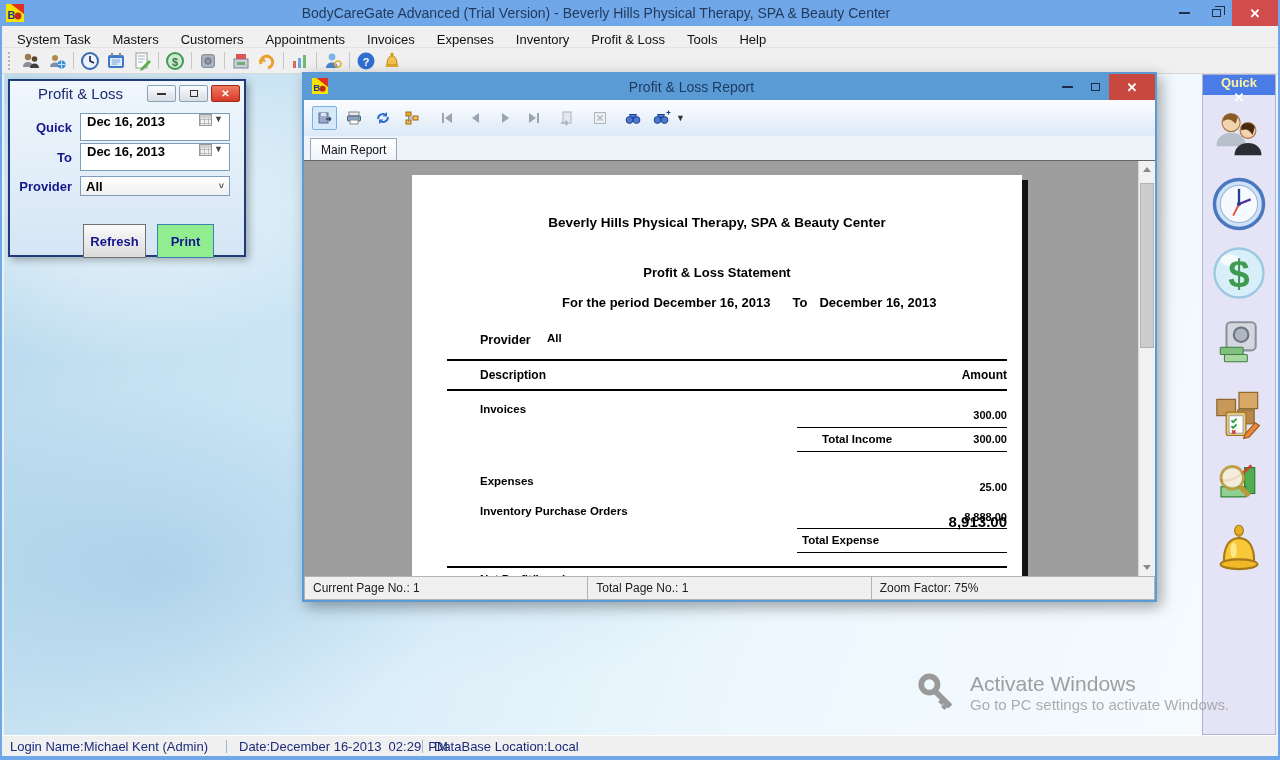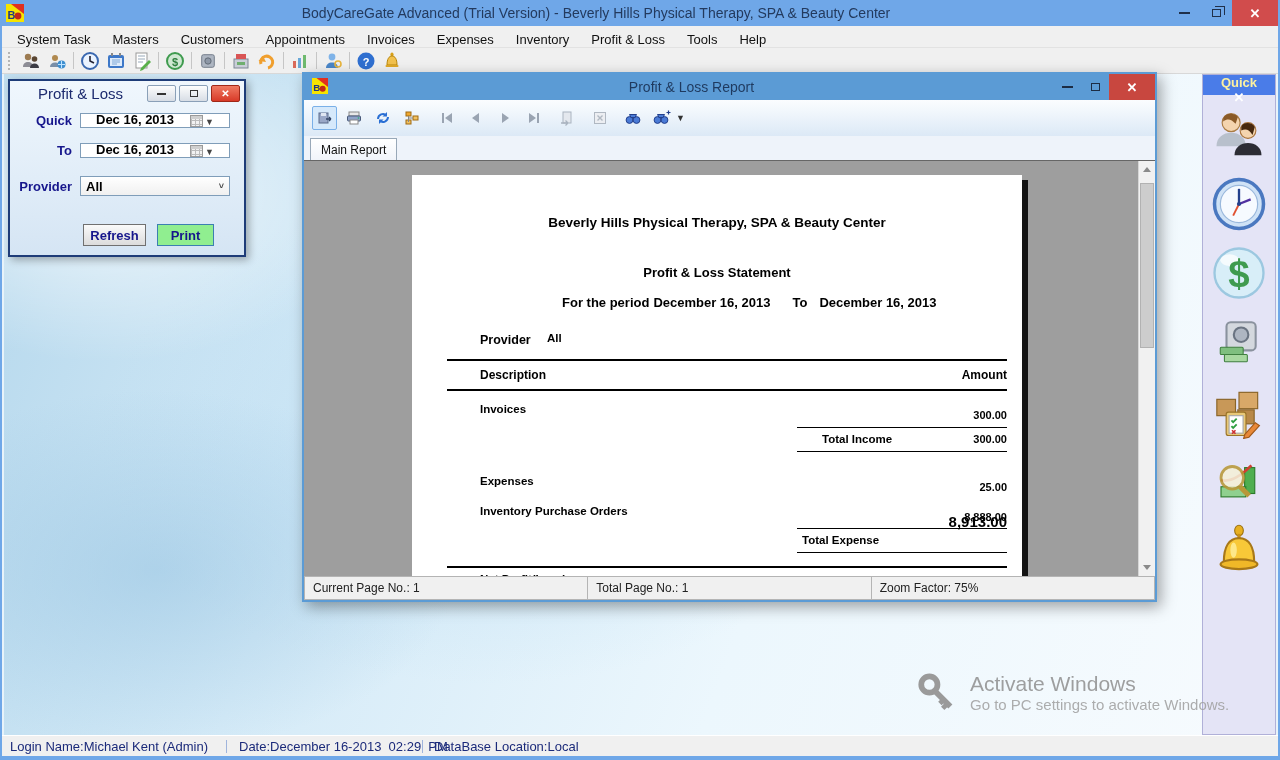--- a/index.html
+++ b/index.html
@@ -37,33 +37,33 @@
     border:2px solid #1e3c78;background:linear-gradient(#f0f7fd,#d5e5f4);box-shadow:3px 3px 8px rgba(0,0,0,.3);}
   .pd-title{height:24px;display:flex;align-items:center;padding-left:28px;font-size:15px;color:#1c2a6e;}
   .pd-btns{position:absolute;top:4px;right:4px;display:flex;gap:3px;}
   .pd-btn{width:29px;height:17px;border:1px solid #8aa0b8;border-radius:2px;
     background:linear-gradient(#fdfdfd,#d7dde5);display:flex;align-items:center;justify-content:center;}
   .pd-btn .minbar{width:9px;height:2px;background:#333;}
   .pd-btn .maxbox{width:8px;height:7px;border:1px solid #333;}
   .pd-btn.close{background:linear-gradient(#ef7a62,#d83a28);border-color:#a02818;color:#fff;font-size:10px;font-weight:bold;}
   .pd-row{position:absolute;left:0;width:100%;display:flex;align-items:center;}
   .pd-label{width:70px;text-align:right;padding-right:8px;font-weight:bold;font-size:13px;color:#16168c;}
-  .datefield{width:150px;height:15px;border:1px solid #7f9db9;background:#fff;display:flex;align-items:flex-end;
-    font-weight:bold;font-size:13px;color:#000;padding:0 15px;}
+  .datefield{width:150px;height:28px;border:1px solid #7f9db9;background:#fff;display:flex;align-items:flex-start;
+    font-weight:bold;font-size:13px;color:#000;padding:0 6px;}
   .datefield .dtext{flex:1;}
   .cal-ico{width:13px;height:12px;border:1px solid #9a9a9a;background:
     linear-gradient(#cfcfcf,#cfcfcf) top/13px 3px no-repeat,
     repeating-linear-gradient(90deg,#bbb 0 1px,transparent 1px 4px),
     repeating-linear-gradient(#bbb 0 1px,transparent 1px 4px),#f2f2f2;margin-right:2px;}
   .dd-arrow{font-size:9px;color:#444;}
   .combofield{width:150px;height:20px;border:1px solid #7f9db9;background:linear-gradient(#fff,#f0f0f0);
     display:flex;align-items:center;font-weight:bold;font-size:13px;padding:0 5px;}
   .combofield .ctext{flex:1;}
   .pd-actions{position:absolute;top:143px;left:0;width:100%;}
-  .btn{position:absolute;height:22px;font-weight:bold;font-size:13px;color:#16168c;
+  .btn{position:absolute;height:34px;font-weight:bold;font-size:13px;color:#16168c;
     display:flex;align-items:center;justify-content:center;}
   .btn-refresh{left:73px;width:63px;border:1px solid #707070;background:linear-gradient(#fafafa,#dcdcdc);}
   .btn-print{left:147px;width:57px;border:1px solid #3c7fb1;background:#90ee90;}
   
   .report-window{position:absolute;left:298px;top:-2px;width:855px;height:530px;
     border:2px solid #5b9bd5;background:#fff;box-shadow:4px 5px 14px rgba(0,0,0,.35);}
   .rw-titlebar{height:26px;background:#5b9bd5;display:flex;align-items:center;}
   .rw-title{flex:1;text-align:center;font-size:14px;color:#1f3a5f;}
   .rw-toolbar{height:36px;background:linear-gradient(#fbfdff,#dce9f6);display:flex;align-items:center;padding-left:8px;gap:4px;}
   .rtb{width:25px;height:24px;display:flex;align-items:center;justify-content:center;border:1px solid transparent;border-radius:2px;}

